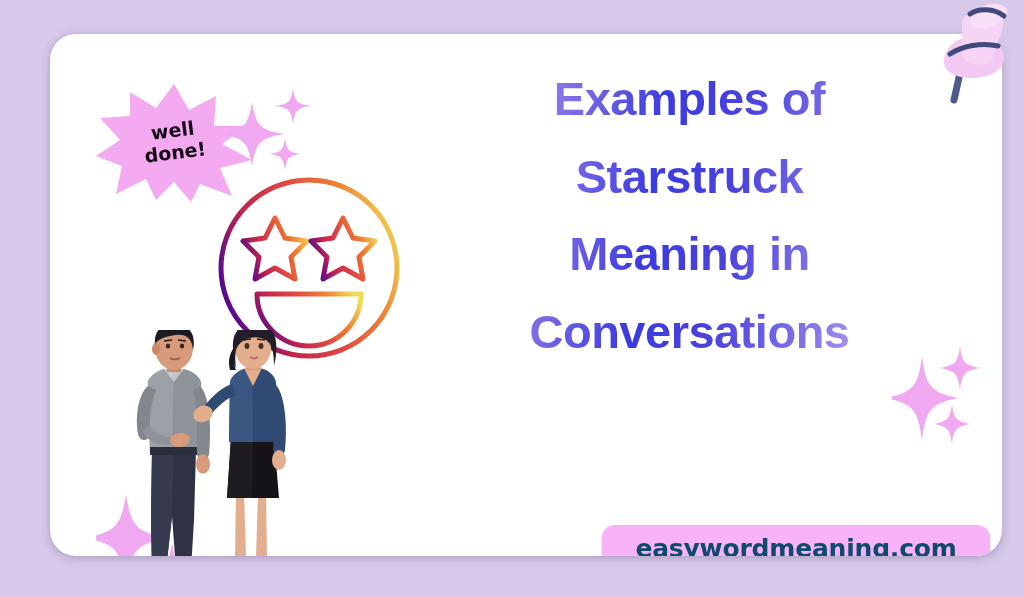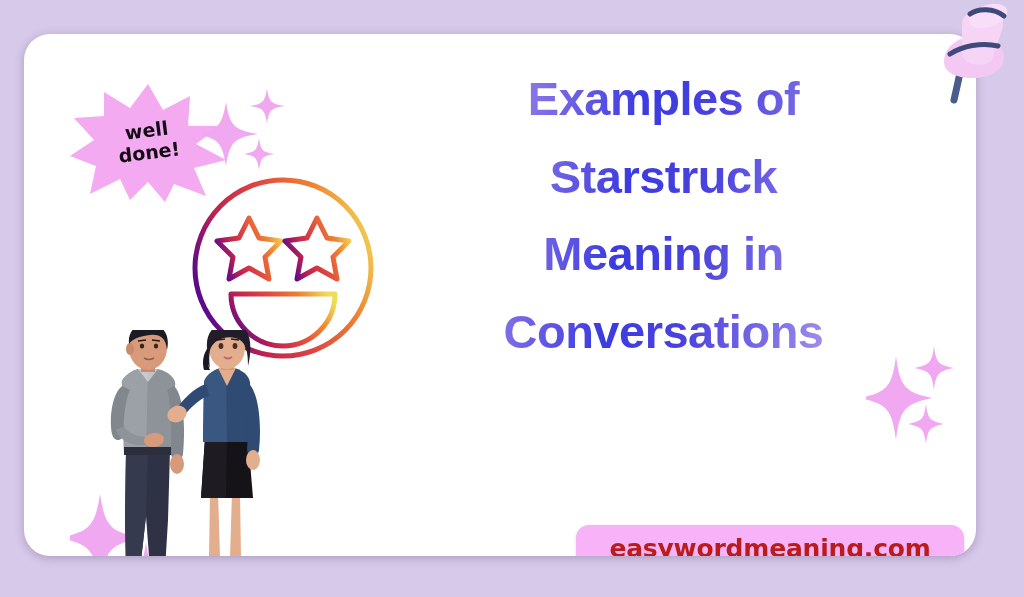--- a/index.html
+++ b/index.html
@@ -13,21 +13,21 @@
   #canvas {
     position: relative;
     width: 1024px;
     height: 597px;
     background: #D6C9E9;
     overflow: hidden;
   }
   
   #card {
     position: absolute;
-    left: 24px;
+    left: 50px;
     top: 34px;
     width: 952px;
     height: 522px;
     background: #ffffff;
     border-radius: 26px;
     box-shadow: 0 2px 10px rgba(60,40,90,0.28);
     overflow: hidden;
   }
   
   #headline {
@@ -98,21 +98,21 @@
     border-radius: 13px;
     display: flex;
     align-items: center;
     justify-content: center;
     box-shadow: 0 1px 3px rgba(80,40,90,0.18);
   }
   #site-pill-text {
     font-family: "DejaVu Sans", sans-serif;
     font-weight: bold;
     font-size: 25px;
-    color: #b91c1c;
+    color: #0c4a6e;
     letter-spacing: -0.2px;
   }
   
   #pushpin { position: absolute; left: 932px; top: -2px; width: 92px; height: 106px; }
 </style>
 </head>
 <body>
 
 <div id="canvas">
 

